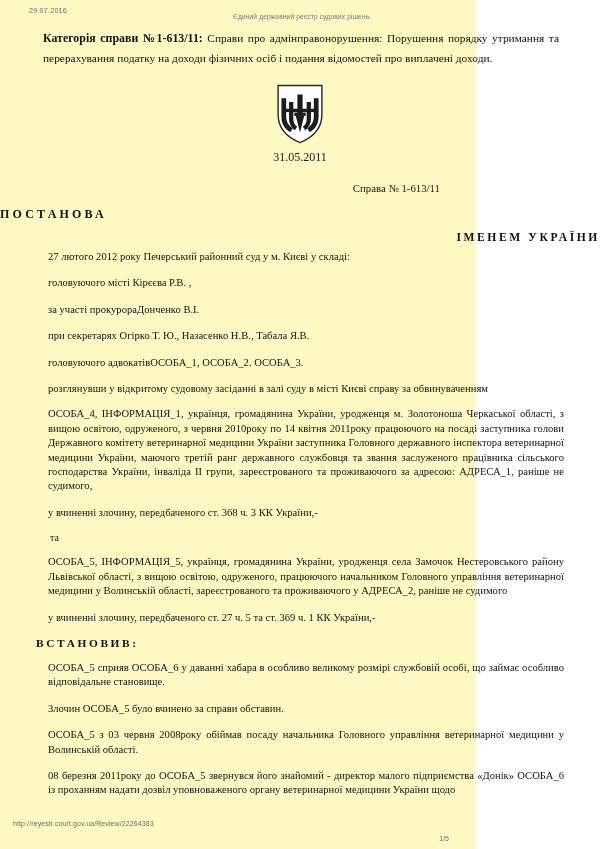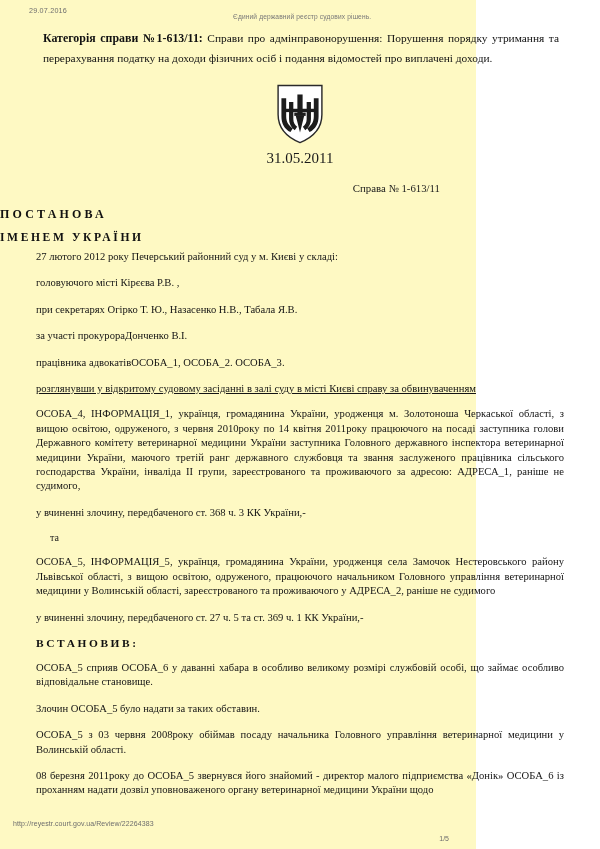--- a/index.html
+++ b/index.html
@@ -85,21 +85,21 @@
     height: 60px;
   }
 
   
   .decision-date {
     position: absolute;
     top: 150px;
     left: 0;
     width: 600px;
     text-align: center;
-    font-size: 15px;
+    font-size: 12px;
     color: #1a1a1a;
   }
 
   
   .case-number {
     position: absolute;
     top: 182px;
     right: 36px;
     font-size: 10.8px;
     color: #1a1a1a;
@@ -115,47 +115,46 @@
     font-size: 12px;
     font-weight: bold;
     letter-spacing: 3.2px;
     color: #111111;
   }
   .doc-subtitle {
     position: absolute;
     top: 231px;
     left: 0;
     width: 600px;
-    text-align: left;
+    text-align: right;
     font-size: 11.6px;
     font-weight: bold;
     letter-spacing: 2.6px;
     color: #111111;
   }
 
   
   .body-area {
     position: absolute;
     top: 250px;
     left: 36px;
     width: 528px;
   }
   p.para {
-    margin: 0 0 12px 0;
+    margin: 0 0 12px 12px;
     font-size: 10.6px;
     line-height: 14.4px;
     color: #141414;
   }
   p.justify {
     text-align: justify;
     text-justify: inter-word;
   }
   p.tight {
     margin-bottom: 11px;
-    text-decoration: underline;
   }
   .section-heading {
     margin: 4px 0 12px 0;
     font-size: 11.4px;
     font-weight: bold;
     letter-spacing: 2.6px;
     color: #111111;
   }
   .gap-sm { margin-bottom: 14px; }
   .ta-word { margin: 0 0 12px 14px; font-size: 10px; }
@@ -222,32 +221,32 @@
   <div class="decision-date">31.05.2011</div>
 
   <div class="case-number">Справа № 1-613/11</div>
 
   <div class="doc-title">ПОСТАНОВА</div>
   <div class="doc-subtitle">ІМЕНЕМ УКРАЇНИ</div>
 
   <div class="body-area">
     <p class="para">27 лютого 2012 року Печерський районний суд у м. Києві у складі:</p>
     <p class="para">головуючого місті Кірєєва Р.В. ,</p>
+    <p class="para">за участі прокурораДонченко В.І.</p>
     <p class="para">при секретарях Огірко Т. Ю., Назасенко Н.В., Табала Я.В.</p>
-    <p class="para">за участі прокурораДонченко В.І.</p>
-    <p class="para">працівника адвокатівОСОБА_1, ОСОБА_2. ОСОБА_3.</p>
+    <p class="para">головуючого адвокатівОСОБА_1, ОСОБА_2. ОСОБА_3.</p>
     <p class="para tight">розглянувши у відкритому судовому засіданні в залі суду в місті Києві справу за обвинуваченням</p>
     <p class="para justify">ОСОБА_4, ІНФОРМАЦІЯ_1, українця, громадянина України, уродженця м. Золотоноша Черкаської області, з вищою освітою, одруженого, з червня 2010року по 14 квітня 2011року працюючого на посаді заступника голови Державного комітету ветеринарної медицини України заступника Головного державного інспектора ветеринарної медицини України, маючого третій ранг державного службовця та звання заслуженого працівника сільського господарства України, інваліда ІІ групи, зареєстрованого та проживаючого за адресою: АДРЕСА_1, раніше не судимого,</p>
     <p class="para">у вчиненні злочину, передбаченого ст. 368 ч. 3 КК України,-</p>
     <p class="ta-word">та</p>
     <p class="para justify">ОСОБА_5, ІНФОРМАЦІЯ_5, українця, громадянина України, уродженця села Замочок Нестеровського району Львівської області, з вищою освітою, одруженого, працюючого начальником Головного управління ветеринарної медицини у Волинській області, зареєстрованого та проживаючого у АДРЕСА_2, раніше не судимого</p>
     <p class="para gap-sm">у вчиненні злочину, передбаченого ст. 27 ч. 5 та ст. 369 ч. 1 КК України,-</p>
     <div class="section-heading">ВСТАНОВИВ:</div>
     <p class="para justify">ОСОБА_5 сприяв ОСОБА_6 у даванні хабара в особливо великому розмірі службовій особі, що займає особливо відповідальне становище.</p>
-    <p class="para">Злочин ОСОБА_5 було надати за таких обставин.</p>
+    <p class="para">Злочин ОСОБА_5 було вчинено за справи обставин.</p>
     <p class="para justify">ОСОБА_5 з 03 червня 2008року обіймав посаду начальника Головного управління ветеринарної медицини у Волинській області.</p>
     <p class="para justify">08 березня 2011року до ОСОБА_5 звернувся його знайомий - директор малого підприємства «Донік» ОСОБА_6 із проханням надати дозвіл уповноваженого органу ветеринарної медицини України щодо</p>
   </div>
 
   <div class="footer-url">http://reyestr.court.gov.ua/Review/22264383</div>
   <div class="footer-page">1/5</div>
 
 </div>
 
 </body></html>

